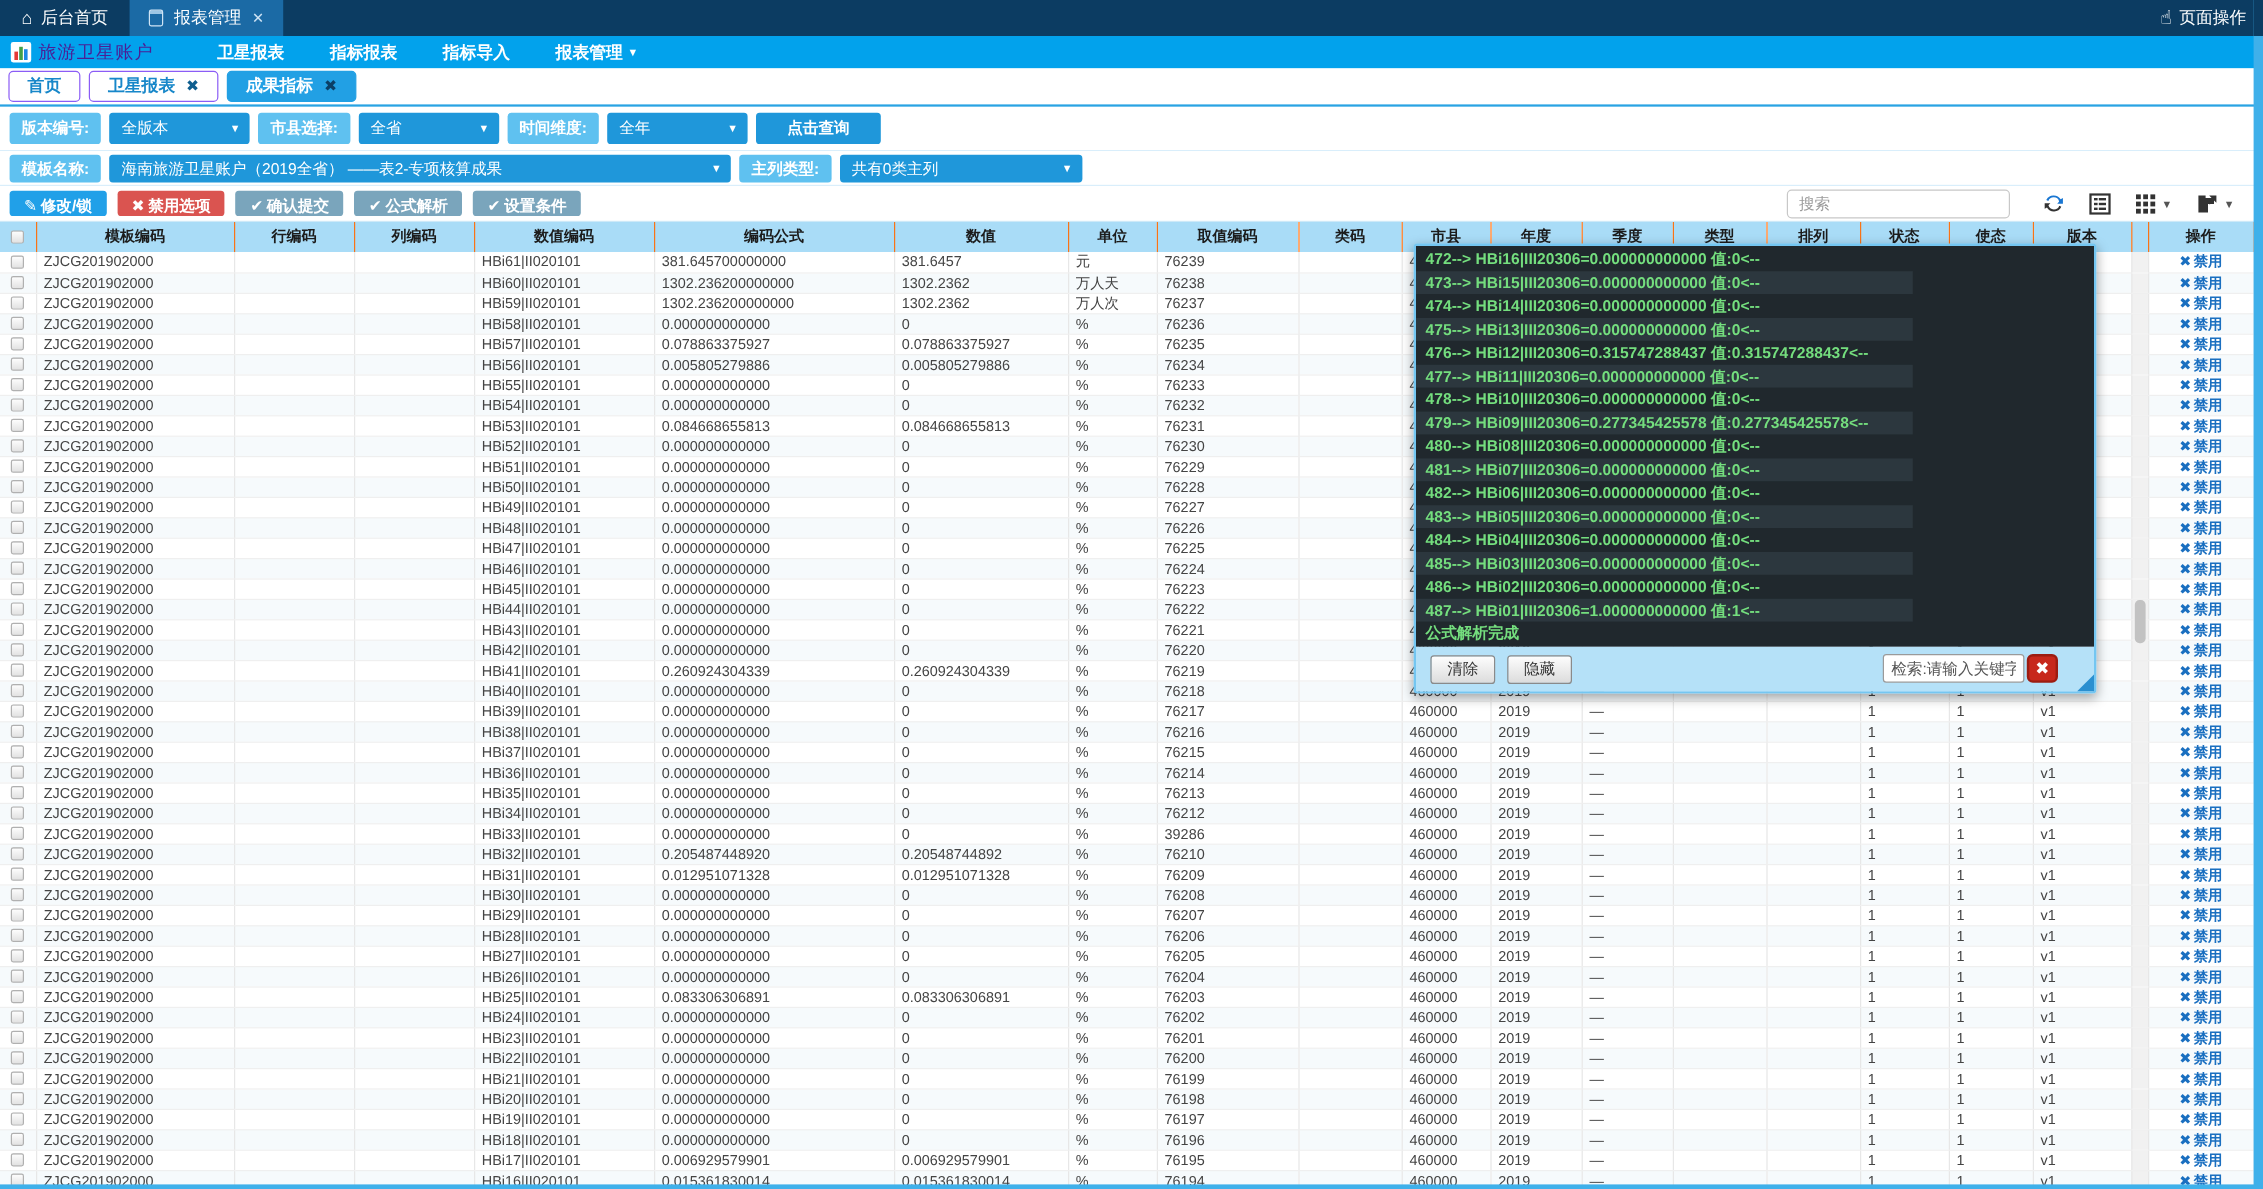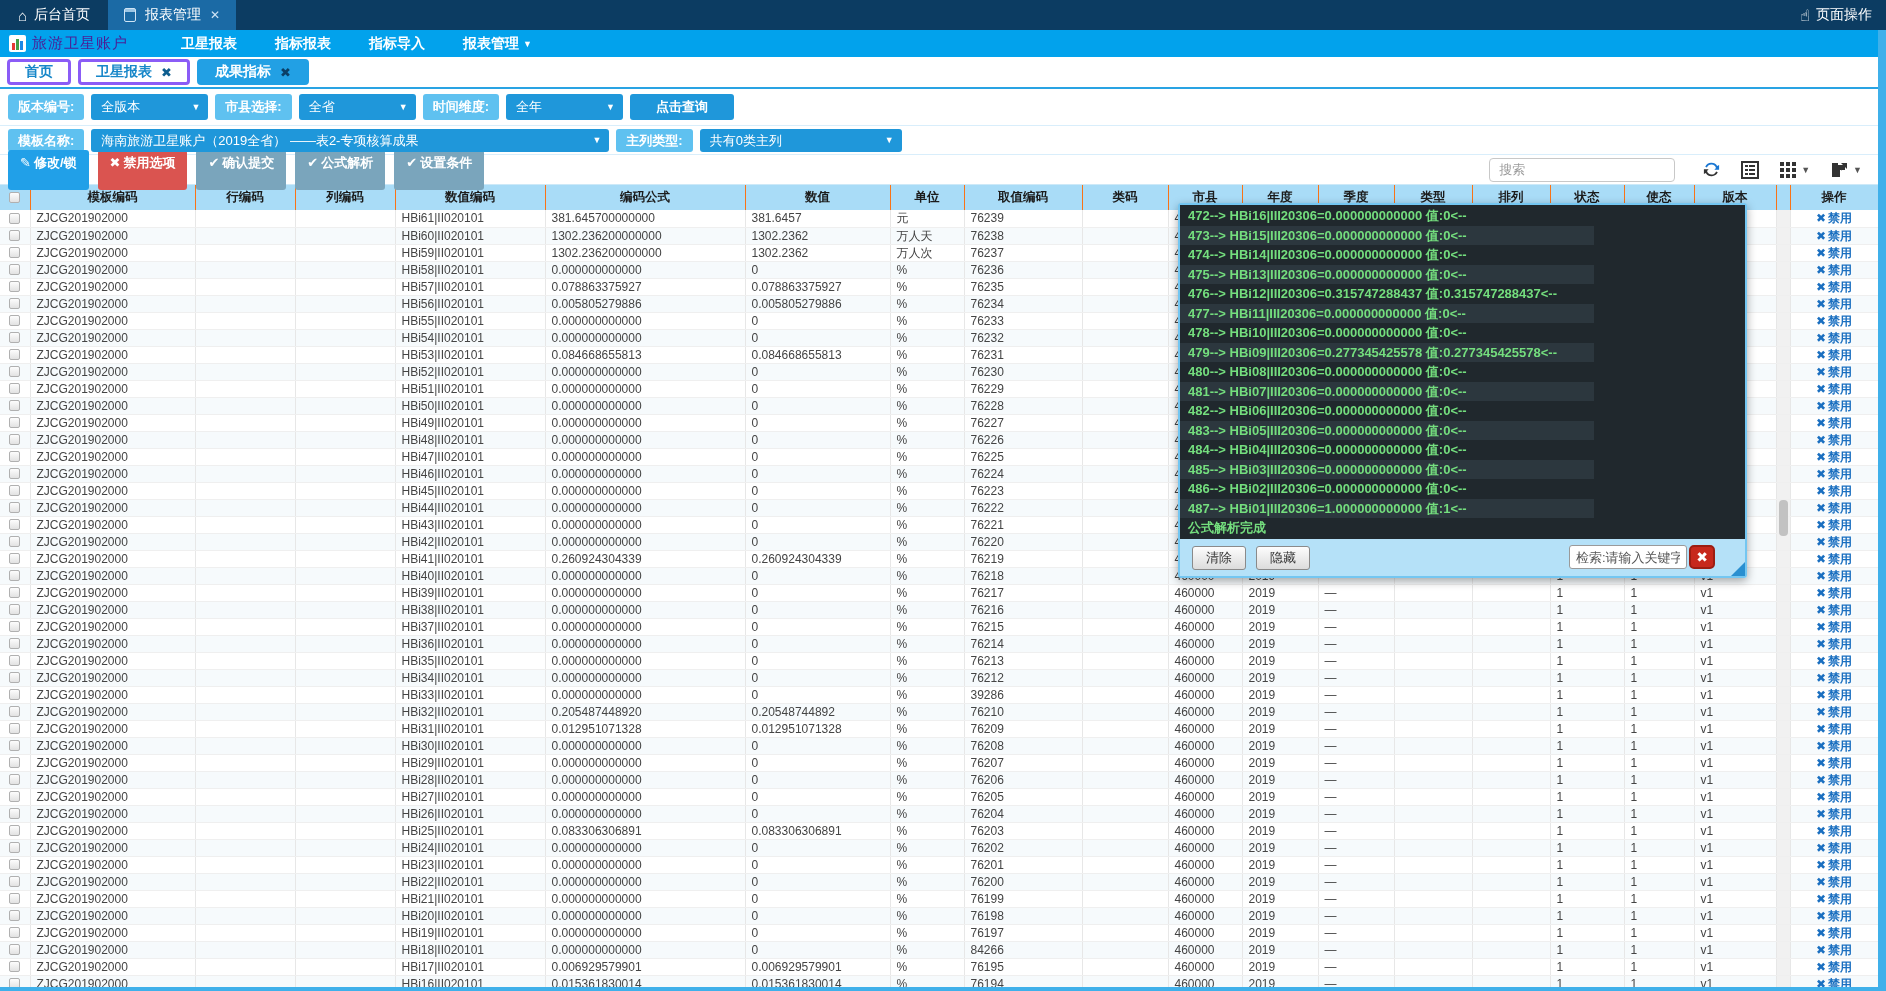--- a/index.html
+++ b/index.html
@@ -23,40 +23,40 @@
   .logo i.b1 { height:7px; background:#e53935; }
   .logo i.b2 { height:11px; background:#43a047; }
   .logo i.b3 { height:9px; background:#1e88e5; }
   .brand { color:#4c1d95; font-size:15px; font-weight:normal; letter-spacing:1px; }
   .menu { display:flex; margin-left:34px; }
   .menu .mi { padding:0 19px; color:#fff; font-size:14px; font-weight:bold; line-height:27px; }
   .menu .mi .caret { font-size:9px; vertical-align:1px; }
 
   
   .ptabs { height:32px; background:#fff; border-bottom:2px solid #29a3e3; display:flex; align-items:flex-end; gap:7px; padding:0 0 2px 7px; }
-  .ptab { height:26px; display:flex; align-items:center; gap:9px; padding:0 15px; border:3px solid #8b5cf6; border-radius:4px; background:#fff; color:#1787c9; font-size:14px; font-weight:bold; }
+  .ptab { height:26px; display:flex; align-items:center; gap:9px; padding:0 15px; border:1px solid #8b5cf6; border-radius:4px; background:#fff; color:#1787c9; font-size:14px; font-weight:bold; }
   .ptab .x { color:#0e5e8f; font-size:13px; font-weight:bold; }
   .ptab.active { background:#22a0e4; border-color:#22a0e4; color:#fff; }
   .ptab.active .x { color:#0b3f66; }
 
   
   .frow { display:flex; align-items:center; gap:7px; padding-left:8px; border-bottom:1px solid #d9eefb; background:#fff; }
   .frow1 { height:37px; }
   .frow2 { height:29px; }
   .chip { background:#5fc1f0; color:#fff; font-weight:bold; font-size:13px; height:26px; line-height:26px; padding:0 10px; border-radius:3px; white-space:nowrap; }
   .frow2 .chip { height:23px; line-height:23px;text-align:right; }
   .sel { position:relative; background:#1f97da; color:#fff; font-size:13px; height:26px; line-height:26px; padding:0 24px 0 10px; border-radius:3px; white-space:nowrap; overflow:hidden; }
   .frow2 .sel { height:23px; line-height:23px; }
   .sel .caret { position:absolute; right:8px; top:0; font-size:9px; }
   .w117 { width:117px; } .w518 { width:518px; } .w202 { width:202px; }
   .qbtn { background:#1f97da; color:#fff; font-size:13px; font-weight:bold; height:26px; line-height:26px; padding:0 26px; border-radius:3px; }
 
   
   .toolbar { height:30px; display:flex; align-items:center; gap:9px; padding:0 8px; border-bottom:1px solid #cde9f8; background:#fff; }
-  .tbtn { height:40px; line-height:26px; padding:0 12px; border-radius:3px; color:#fff; font-size:13px; font-weight:bold; white-space:nowrap; }
+  .tbtn { height:21px; line-height:26px; padding:0 12px; border-radius:3px; color:#fff; font-size:13px; font-weight:bold; white-space:nowrap; }
   .tbtn .ic { margin-right:3px; }
   .tbtn.blue { background:#21a0e8; }
   .tbtn.red  { background:#da5450; }
   .tbtn.gray { background:#7aa5bc; }
   .search { margin-left:auto; width:186px; height:24px; border:1px solid #c8c8c8; border-radius:4px; padding:0 9px; font-size:13px; color:#555; font-family:inherit; }
   .search::placeholder { color:#9a9a9a; }
   .iconbtns { display:flex; align-items:center; gap:20px; padding:0 16px 0 18px; }
   .ibtn { display:flex; align-items:center; gap:4px; }
   .ibtn .caret { font-size:9px; color:#555; }
 
@@ -1294,21 +1294,21 @@
         <td>
           <div class="cb"></div>
         </td>
         <td>ZJCG201902000</td>
         <td></td>
         <td></td>
         <td>HBi18|II020101</td>
         <td>0.000000000000</td>
         <td>0</td>
         <td>%</td>
-        <td>84266</td>
+        <td>76196</td>
         <td></td>
         <td>460000</td>
         <td>2019</td>
         <td>—</td>
         <td></td>
         <td></td>
         <td>1</td>
         <td>1</td>
         <td>v1</td>
         <td class="sbcol"></td>

